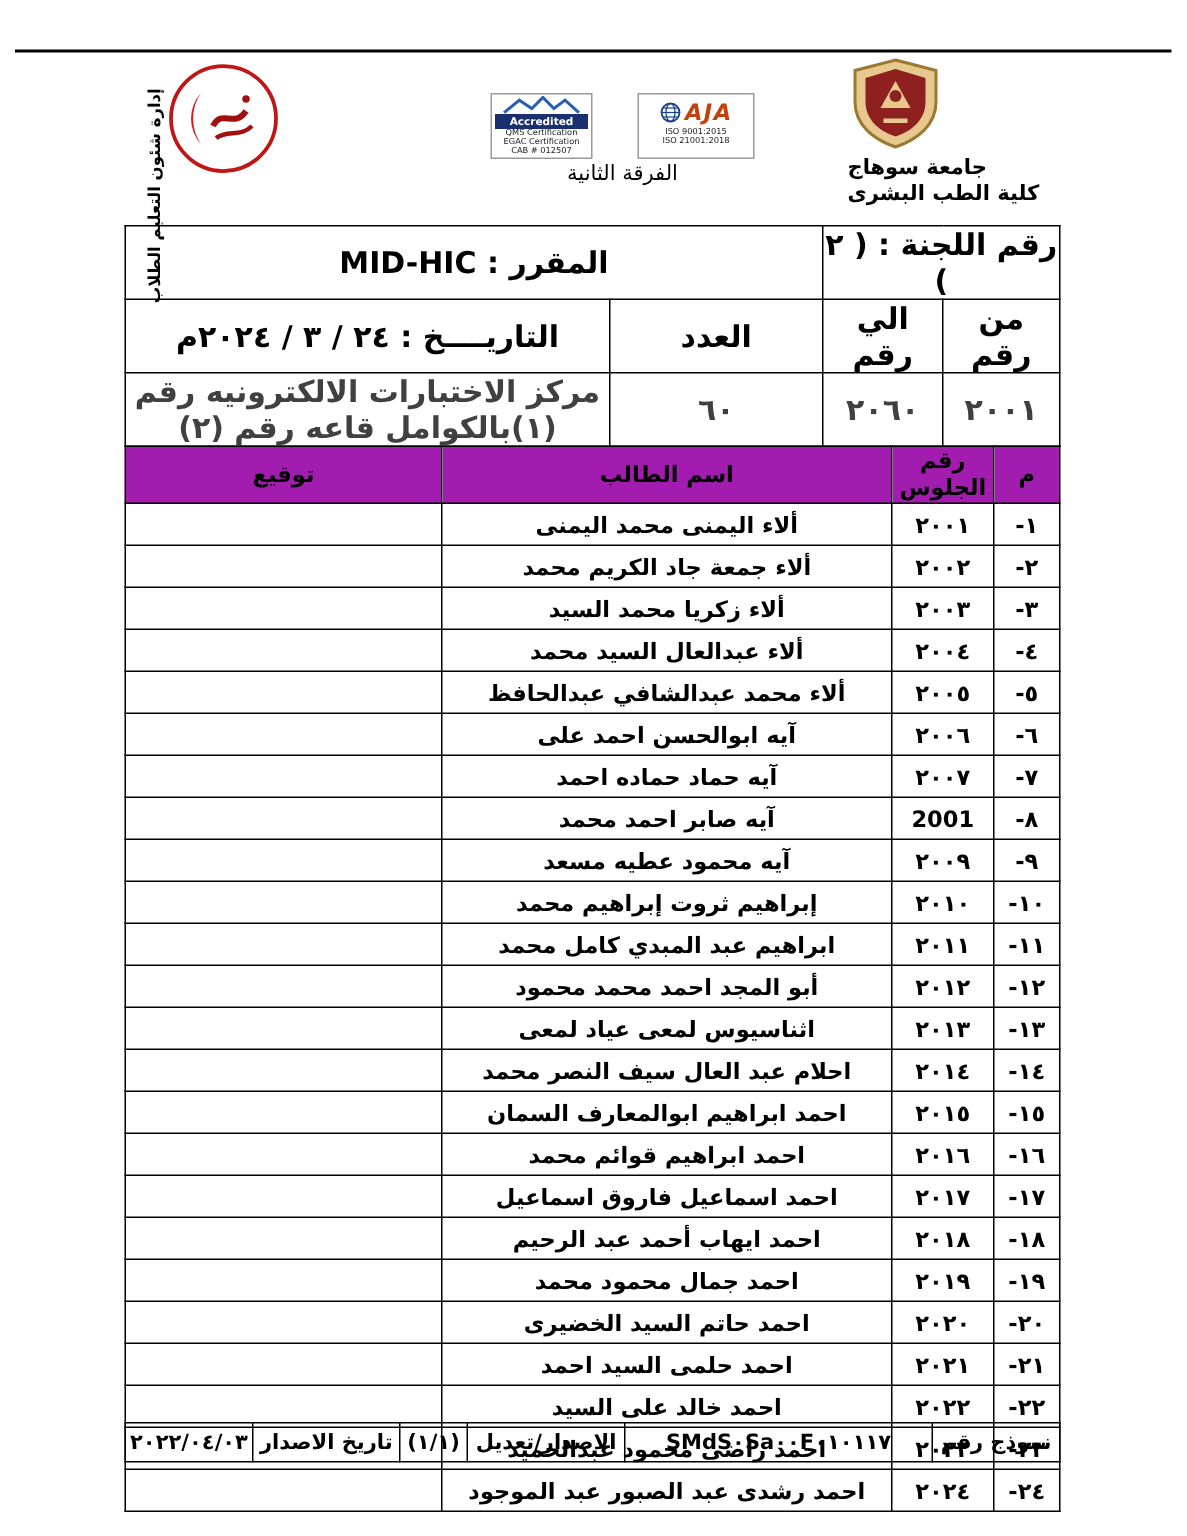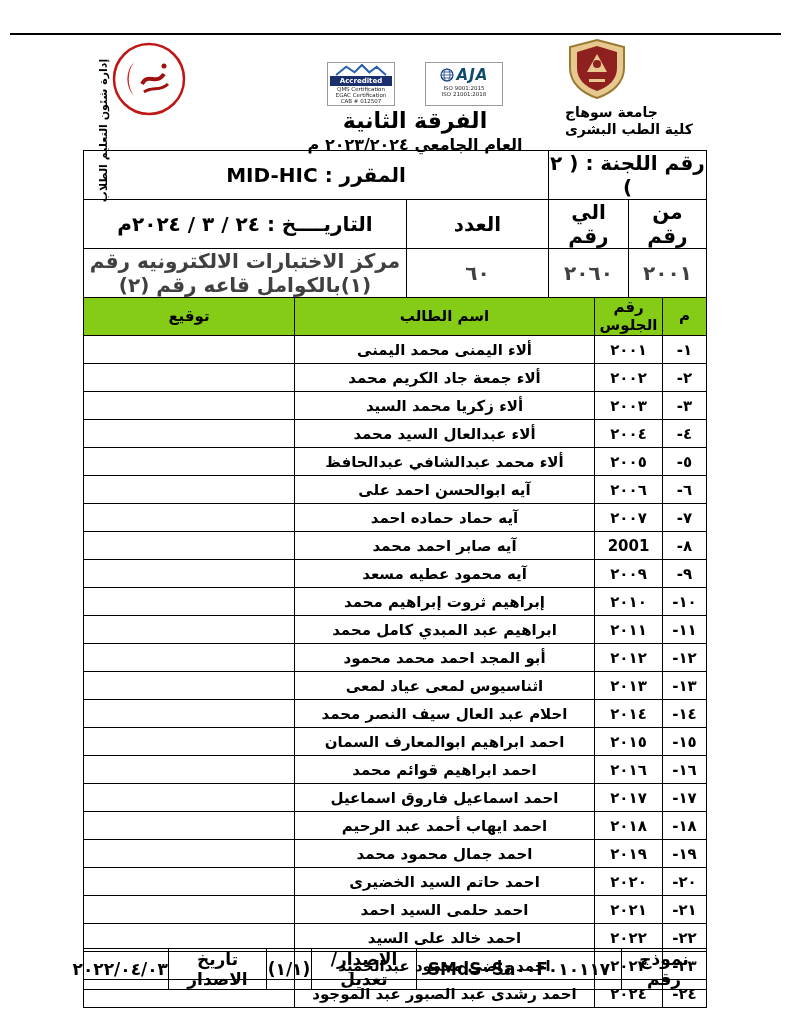--- a/index.html
+++ b/index.html
@@ -22,45 +22,45 @@
   .center-block { position: absolute; right: 236px; top: 2px; width: 280px; text-align: center; }
   .accred-row { display: flex; justify-content: center; gap: 30px; direction: ltr; height: 46px; margin-top: 24px; }
   .accred-box {
     width: 68px; height: 44px; border: 1px solid #9a9a9a; background: #fff;
     padding: 1px 2px; display: flex; flex-direction: column; align-items: center;
   }
   .aja-box { width: 78px; }
   .egac-band { background: #1a2f6e; color: #fff; font-size: 7px; font-weight: bold; width: 100%; text-align: center; line-height: 10px; height: 10px; }
   .tiny { font-size: 5.5px; line-height: 6px; color: #222; text-align: center; direction: ltr; white-space: nowrap; }
   .aja-top { display: flex; align-items: center; gap: 3px; margin-top: 2px; margin-bottom: 1px; }
-  .aja-name { font-size: 15px; font-weight: bold; font-style: italic; color: #0c4a6e; letter-spacing: 1px; }
+  .aja-name { font-size: 15px; font-weight: bold; font-style: italic; color: #c2410c; letter-spacing: 1px; }
   .doc-title { font-size: 18px; font-weight: bold; margin-top: 3px; }
-  .doc-subtitle { font-size: 22px; font-weight: bold; }
+  .doc-subtitle { font-size: 14px; font-weight: normal; }
   .doc-year { font-size: 16px; font-weight: bold; margin-top: 2px; }
   .med-logo { position: absolute; left: 112px; top: 6px; }
   .dept-vertical {
     position: absolute; left: 18px; top: 88px; width: 170px; text-align: center;
     font-size: 11px; font-weight: bold; transform: rotate(-90deg); white-space: nowrap;
   }
 
   
   .frame { position: absolute; top: 150px; right: 84px; width: 623px; }
   .frame table { width: 100%; border-collapse: collapse; table-layout: fixed; }
   .frame td, .frame th { border: 1px solid #000; text-align: center; vertical-align: middle; overflow: hidden; }
   .info-table td { height: 26px; font-size: 20px; font-weight: bold; }
   .loc-cell { font-size: 12.5px; }
   .red { color: #404040; }
   .main-table { margin-top: -1px; }
-  .main-table th { height: 38px; background: #84cc16; font-size: 15px; font-weight: bold; line-height: 1.15; }
+  .main-table th { height: 38px; background: #a21caf; font-size: 15px; font-weight: bold; line-height: 1.15; }
   .main-table td { height: 28px; font-size: 15px; font-weight: bold; }
 
   
   .footer-bar { position: absolute; top: 948px; right: 84px; width: 623px; }
   .footer-bar table { width: 100%; border-collapse: collapse; table-layout: fixed; }
-  .footer-bar td { border: 1px solid #000; height: 26px; font-size: 17px; font-weight: bold; text-align: center; vertical-align: middle; }
+  .footer-bar td { border: 1px solid #000; height: 26px; font-size: 14px; font-weight: bold; text-align: center; vertical-align: middle; }
   .ltr { direction: ltr; unicode-bidi: embed; }
 </style>
 </head>
 <body>
 
 <div class="page">
 
   <div class="top-rule"></div>
 
   <header class="header">
@@ -97,21 +97,20 @@
               <line x1="2" y1="4" x2="12" y2="4" stroke="#16418c" stroke-width="0.8"></line>
               <line x1="2" y1="10" x2="12" y2="10" stroke="#16418c" stroke-width="0.8"></line>
             </svg>
             <span class="aja-name">AJA</span>
           </div>
           <div class="tiny">ISO 9001:2015</div>
           <div class="tiny">ISO 21001:2018</div>
         </div>
       </div>
       <div class="doc-subtitle">الفرقة الثانية</div>
-      <div class="doc-year">العام الجامعي ٢٠٢٣/٢٠٢٤ م</div>
     </div>
 
     <div class="med-logo">
       <svg width="74" height="74" viewBox="0 0 74 74">
         <circle cx="37" cy="37" r="35" fill="#fff" stroke="#c01616" stroke-width="2.5"></circle>
         <path d="M22 54 A25 25 0 0 1 22 20 A30 30 0 0 0 22 54 Z" fill="#d41c1c"></path>
         <path d="M30 42 C36 30 44 44 52 32" stroke="#a01010" stroke-width="4" fill="none"></path>
         <path d="M32 50 C40 44 48 50 56 42" stroke="#a01010" stroke-width="3" fill="none"></path>
         <circle cx="52" cy="24" r="2.5" fill="#a01010"></circle>
       </svg>

